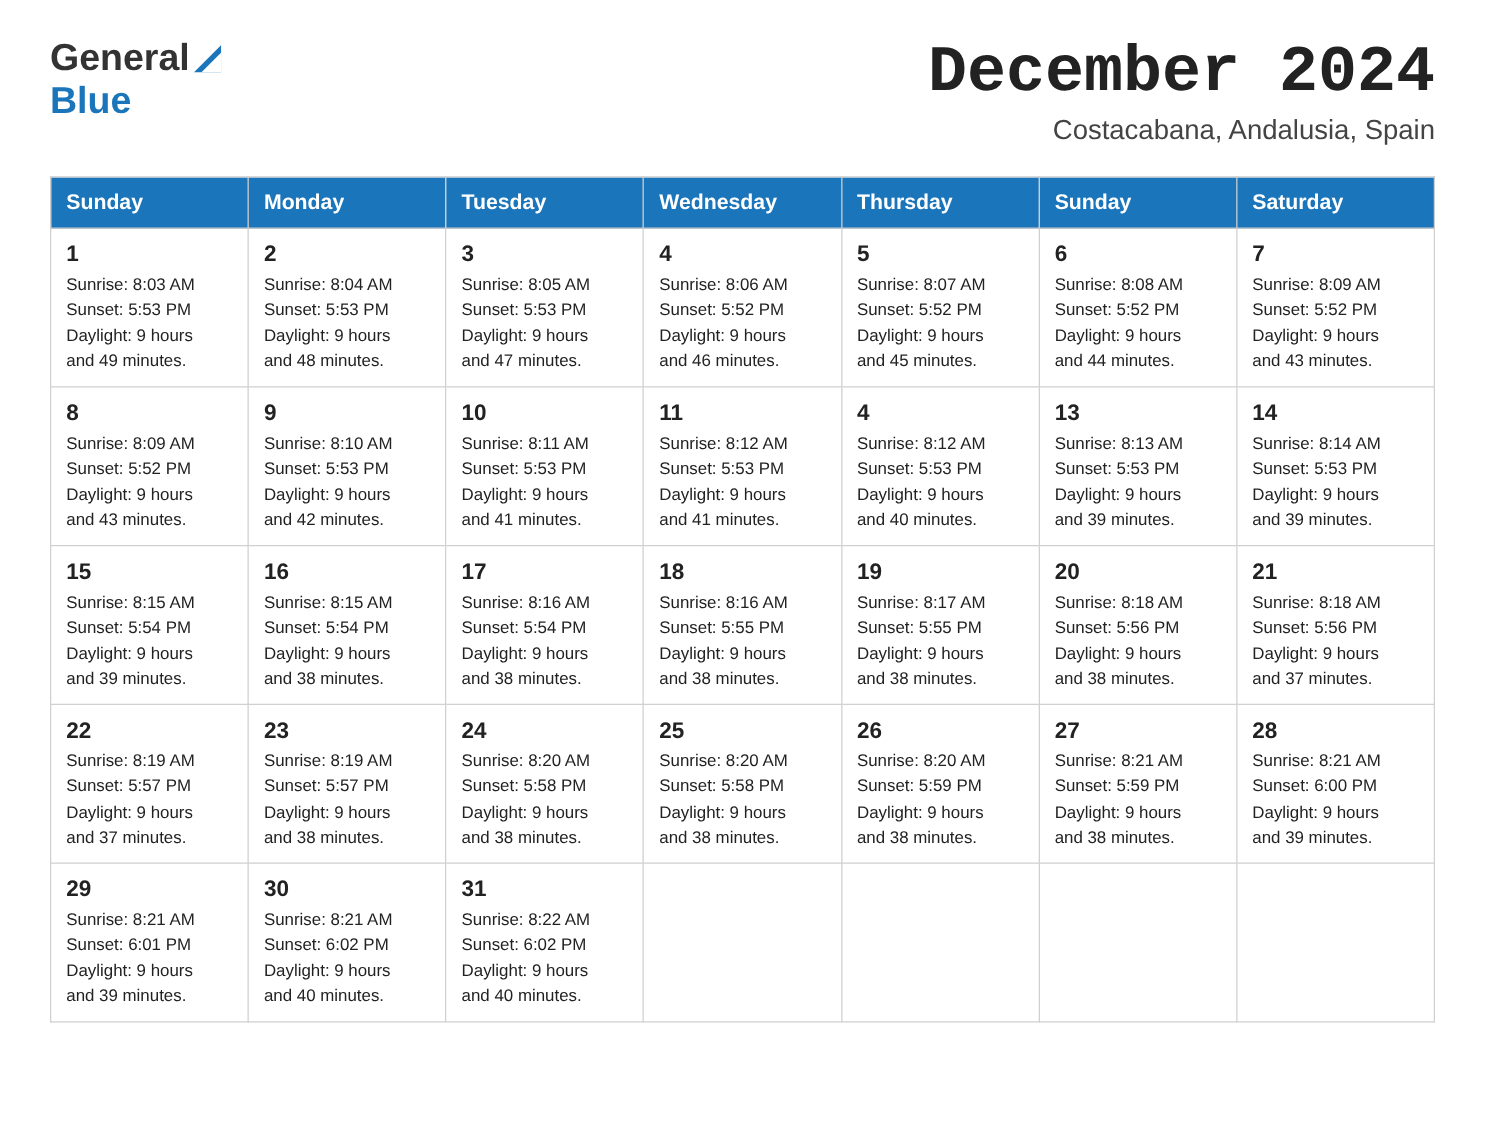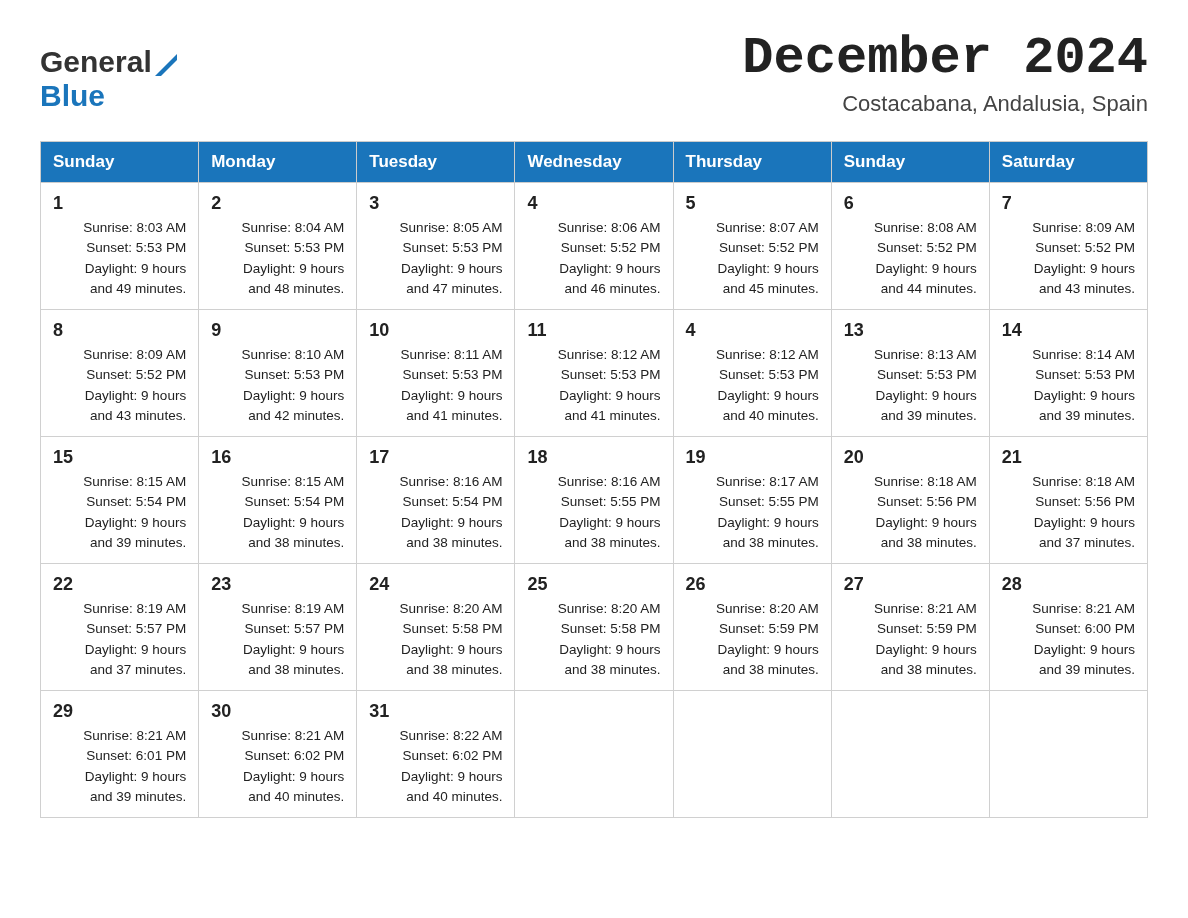--- a/index.html
+++ b/index.html
@@ -15,22 +15,21 @@
       justify-content: space-between;
       align-items: flex-start;
       margin-bottom: 24px;
     }
     .logo-container {
       display: flex;
       flex-direction: column;
     }
     .logo-row {
       display: flex;
-      align-items: center;
-      margin-top: 15px;
+      align-items: flex-start;
     }
     .title-area {
       text-align: right;
     }
     .month-title {
       font-size: 52px;
       font-weight: bold;
       color: #222;
       line-height: 1.1;
       font-family: Liberation Mono, monospace;
@@ -69,21 +68,20 @@
     .day-number {
       font-size: 18px;
       font-weight: bold;
       margin-bottom: 4px;
       display: block;
     }
     .day-info {
       font-size: 13.5px;
       line-height: 1.5;
       color: #222;
-      text-align: right;
     }
   </style>
 </head>
 <body>
 
 <div class="header-area">
   <div class="logo-container">
     <div class="logo-row">
       <span style="font-size:30px;font-weight:bold;color:#333;font-family:Arial,sans-serif;">General</span>
       <svg width="22" height="26" viewBox="0 0 22 26" style="margin-left:3px;margin-top:2px;">

